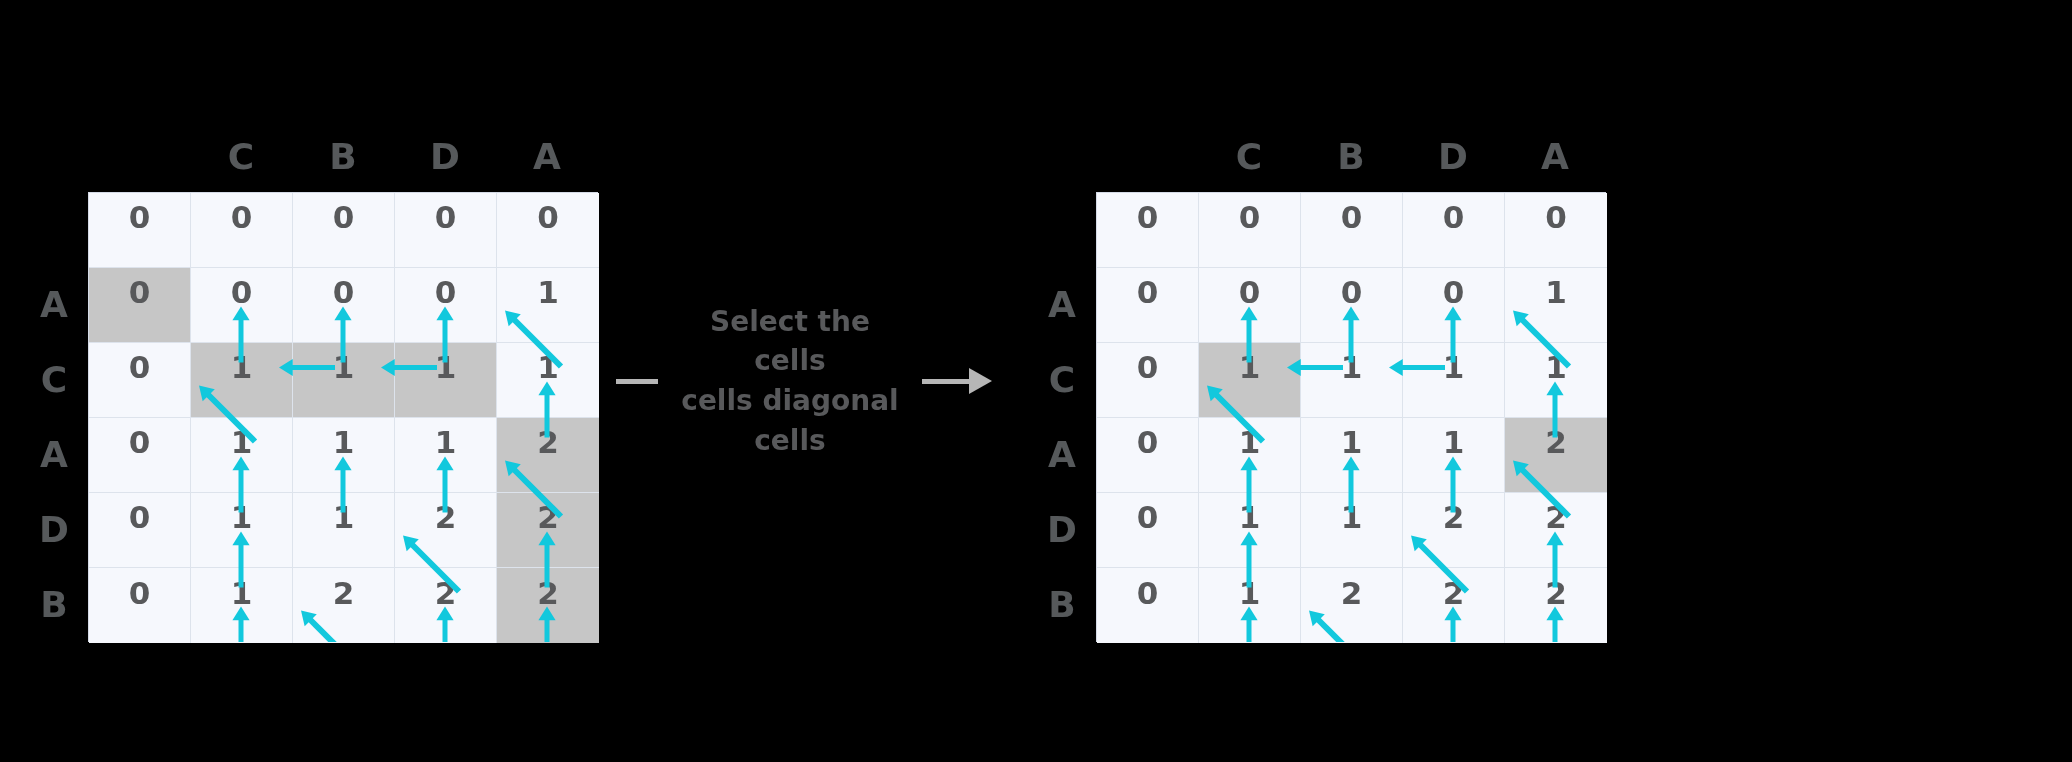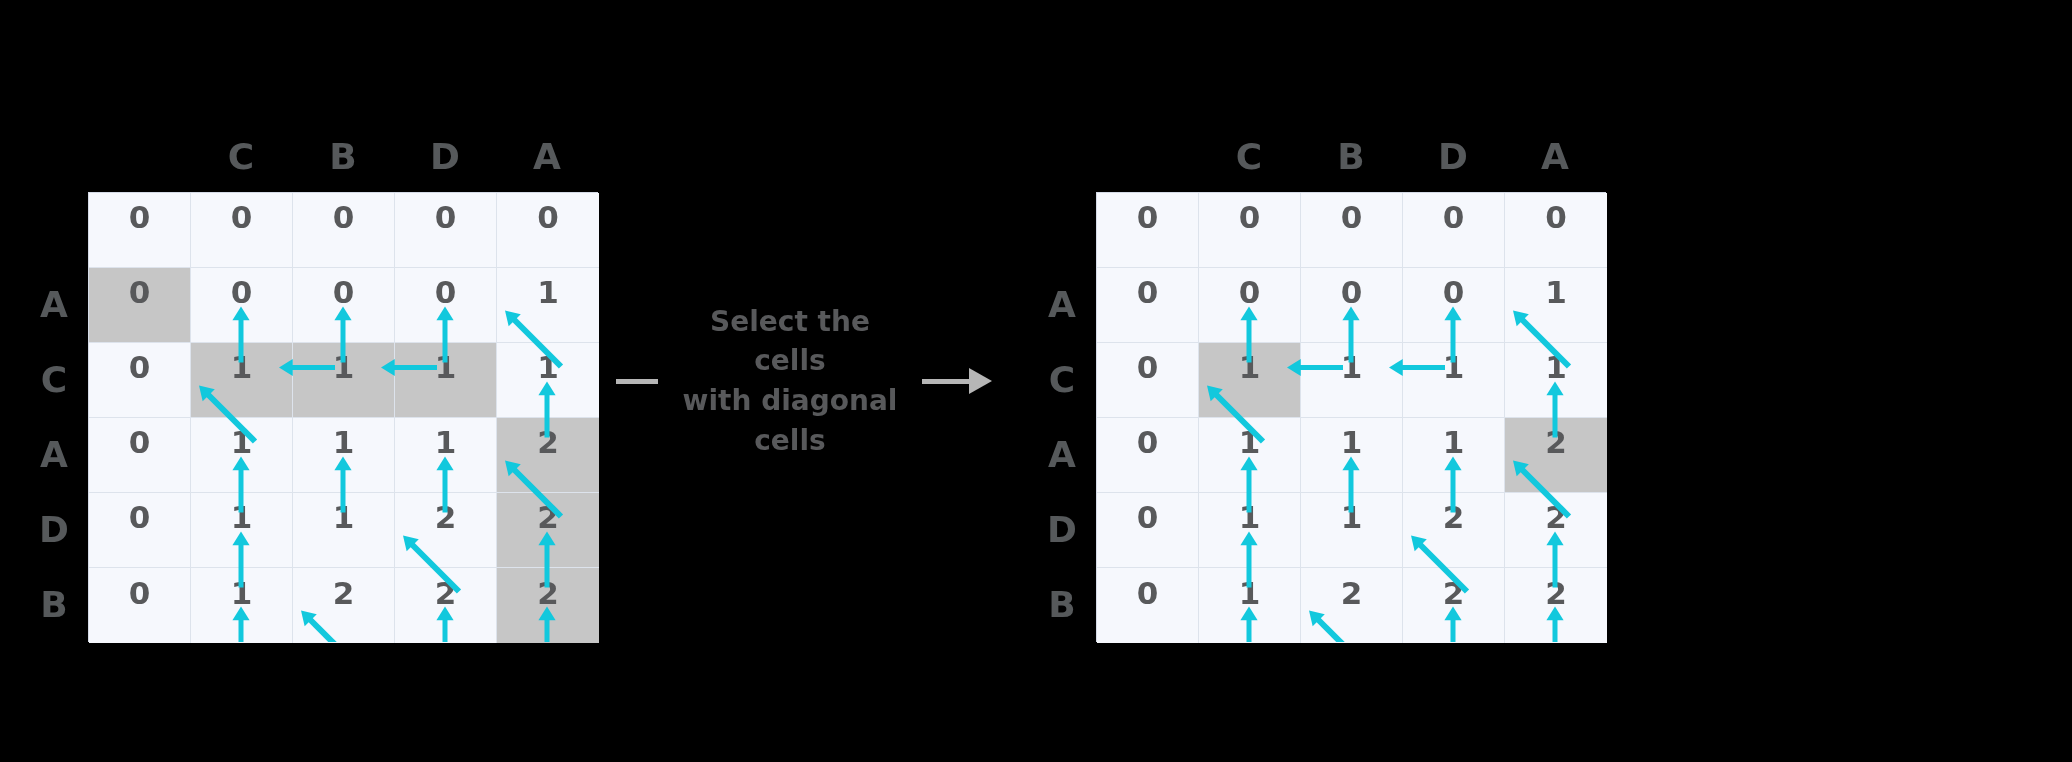--- a/index.html
+++ b/index.html
@@ -315,21 +315,21 @@
             <polygon points="0,0 -13.75,8.58 -13.75,-8.58" fill="#12c8dd" transform="translate(527,486.5) rotate(-90)"></polygon>
           </g>
         </svg>
       </div>
     </div>
 
   <div class="middle" style="margin:8px 18px;justify-content:space-between;">
     <div class="dash"></div>
     <div class="caption">
       <div>Select the cells</div>
-      <div>with diagonal</div>
+      <div>cells diagonal</div>
       <div>cells</div>
     </div>
     <div class="arrow-right">
       <div class="shaft"></div>
       <div class="head"></div>
     </div>
   </div>
 
   <div class="table-block" id="block-after" style="margin-left:18px;">
       <div class="grid-wrap" style="width: 578px; height: 522px;">

